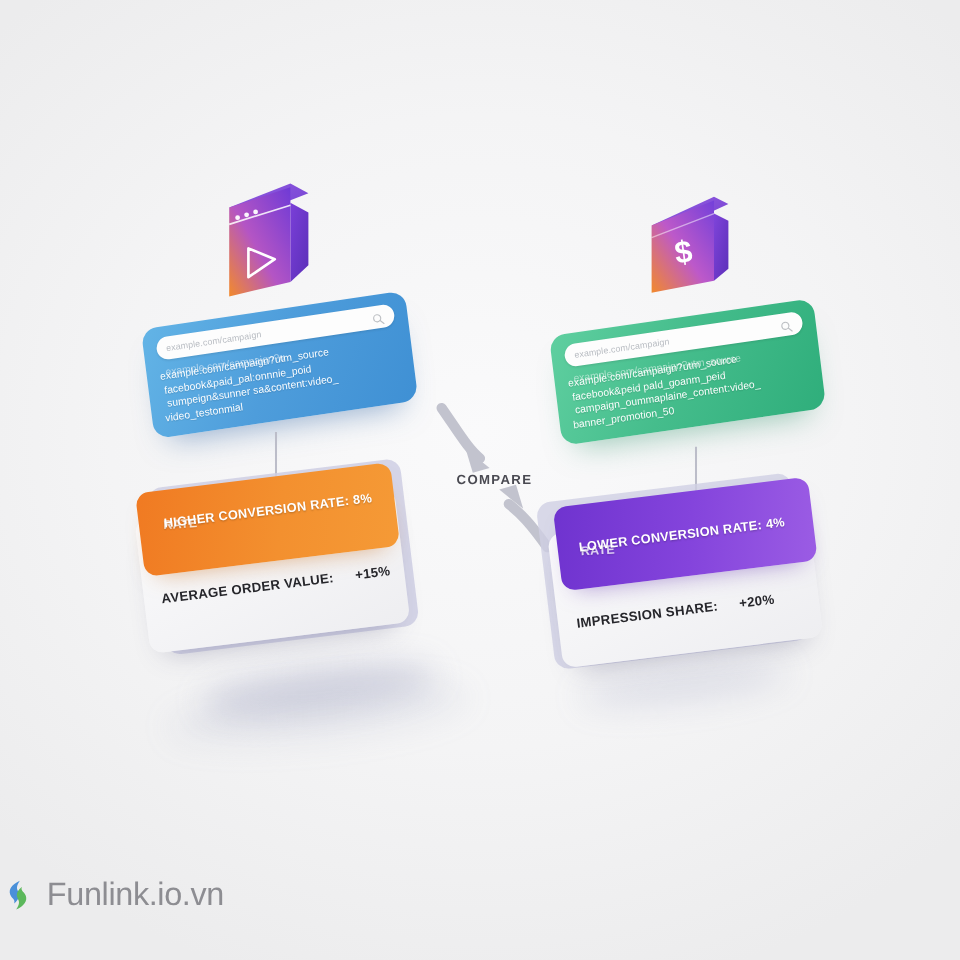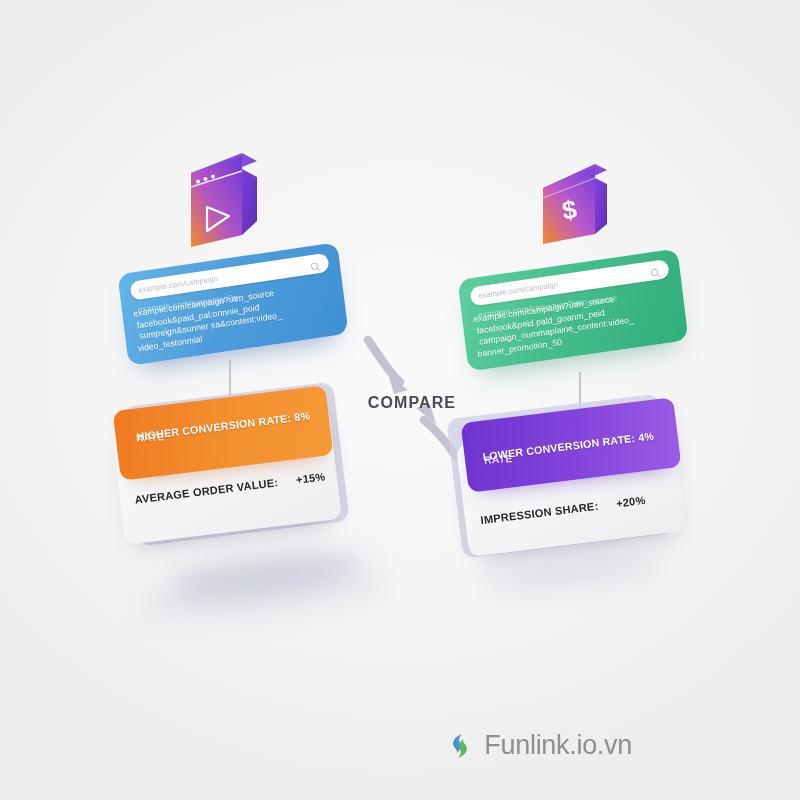--- a/index.html
+++ b/index.html
@@ -209,21 +209,21 @@
     top: 332px;
     width: 120px;
     height: 132px;
   }
   #compare-label {
     position: absolute;
     left: 352px;
     top: 394px;
     width: 120px;
     text-align: center;
-    font-size: 16px;
+    font-size: 11px;
     font-weight: bold;
     letter-spacing: 1.1px;
     color: #4a4a52;
   }
 
   
   .ground-shadow {
     position: absolute;
     border-radius: 50%;
     filter: blur(13px);
@@ -237,21 +237,21 @@
     background: rgba(135,140,175,.12); transform: rotate(-6deg); }
 
   
   #watermark {
     position: absolute;
     left: 0;
     top: 730px;
     width: 632px;
     display: flex;
     align-items: center;
-    justify-content: flex-end;
+    justify-content: flex-start;
     gap: 9px;
   }
   #watermark-logo { width: 30px; height: 30px; flex: 0 0 30px; }
   #watermark-text {
     font-size: 27px;
     color: #8d8d92;
     letter-spacing: -.3px;
   }
 </style>
 </head>

